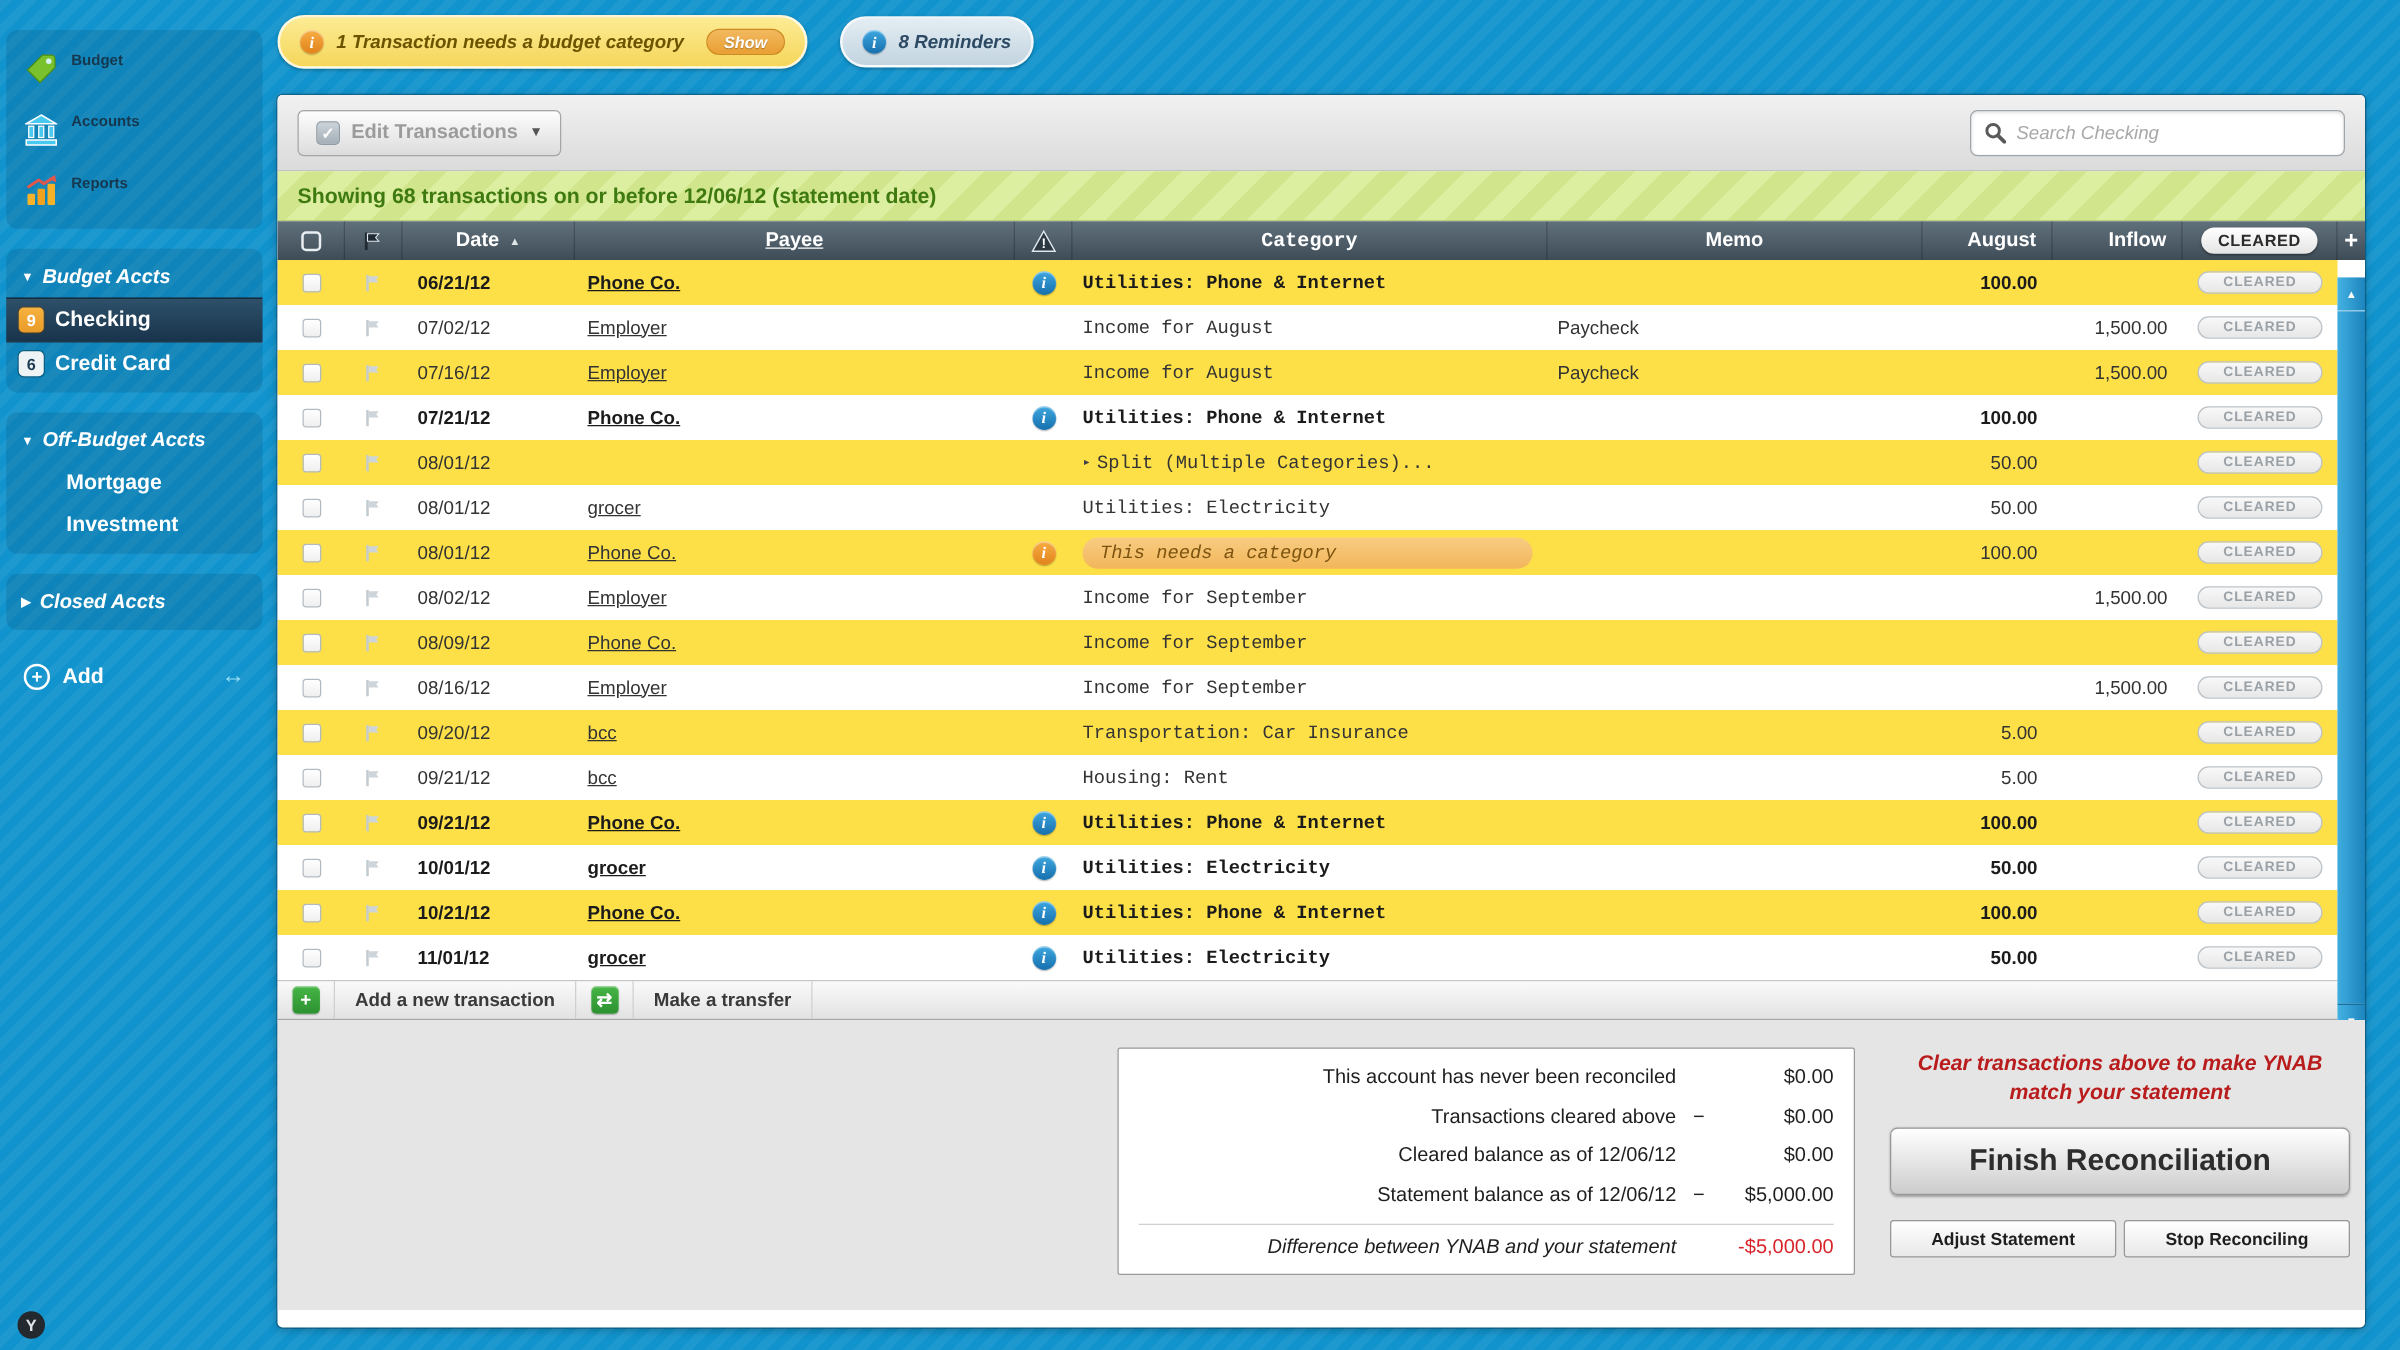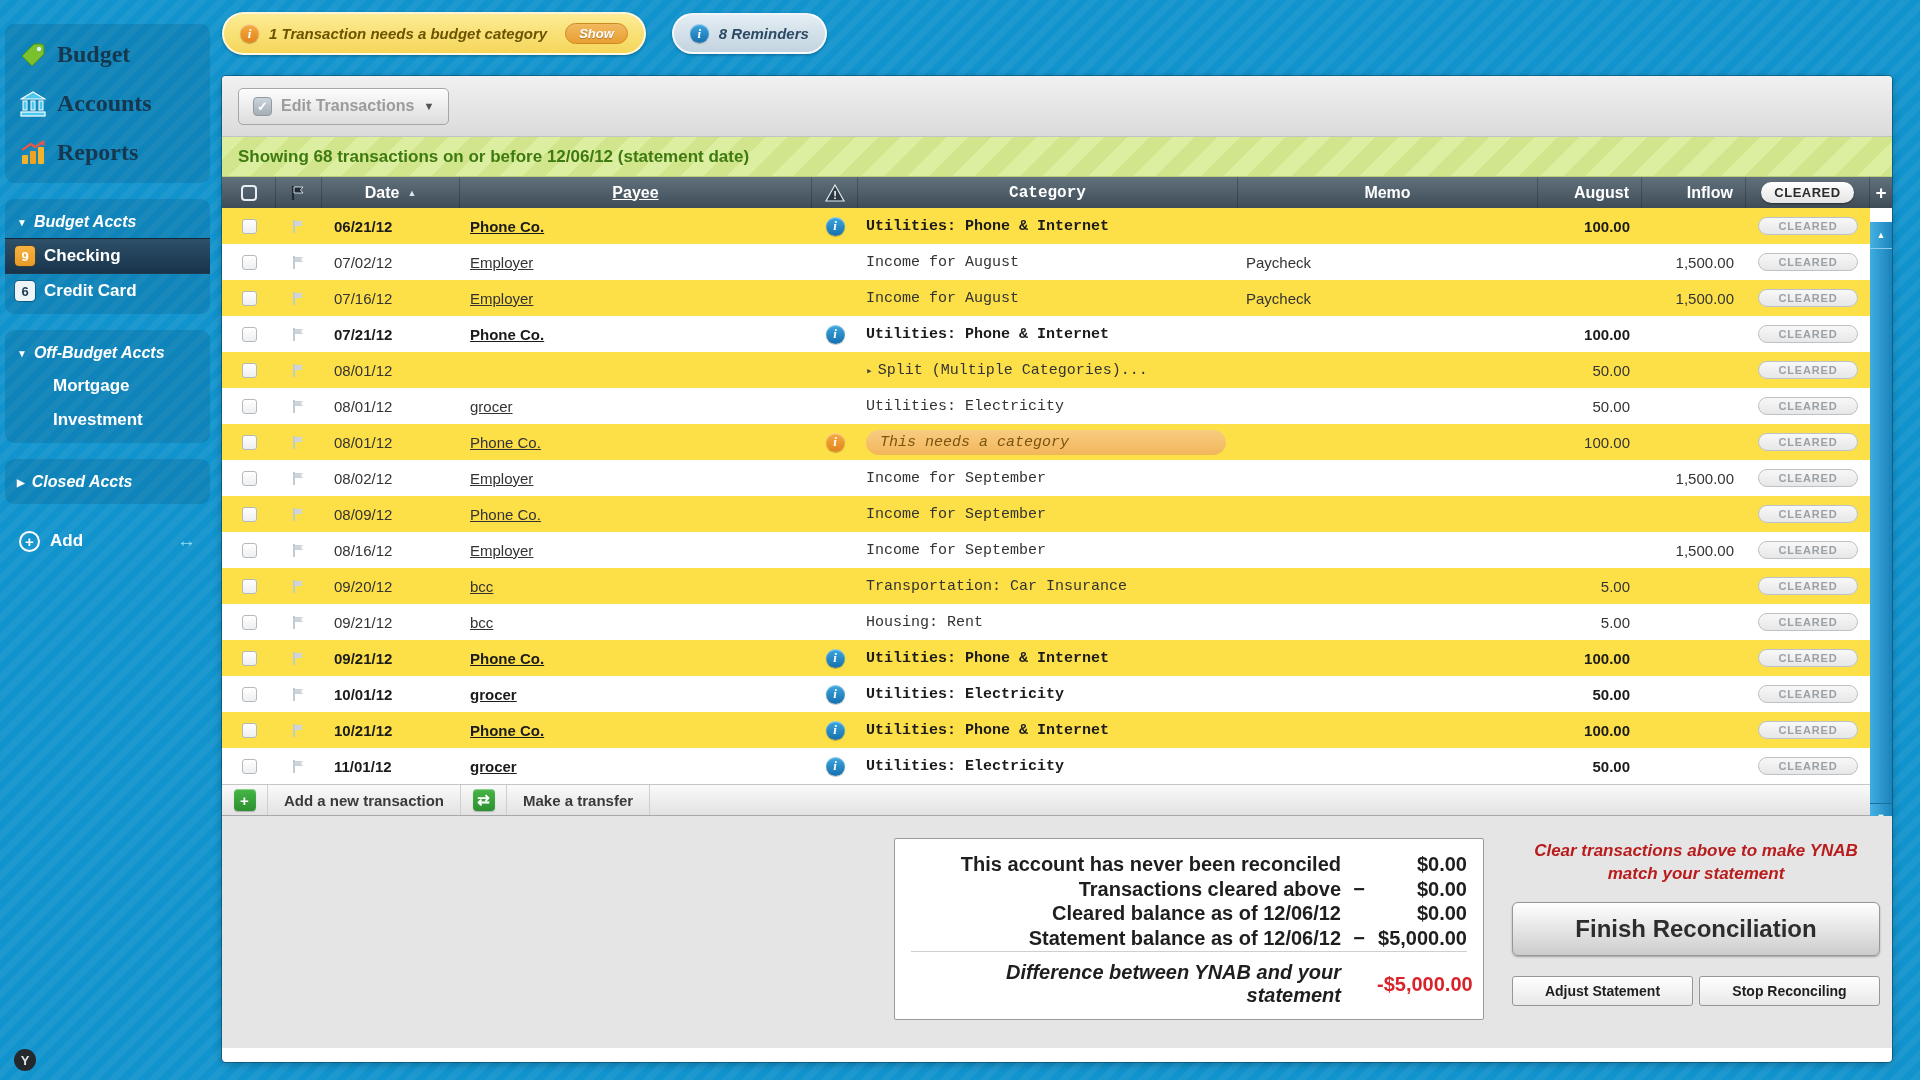--- a/index.html
+++ b/index.html
@@ -8,21 +8,21 @@
 
   .page {
     position: relative; width: 1920px; height: 1080px; overflow: hidden;
     background-color: #1193cd;
     background-image: repeating-linear-gradient(135deg, rgba(255,255,255,.055) 0 7px, rgba(255,255,255,0) 7px 14px);
   }
 
   
   .sidebar { position: absolute; left: 0; top: 0; width: 215px; height: 100%; padding: 24px 5px 0 5px; }
   .sb-panel { background: rgba(0,55,90,.16); border-radius: 9px; margin-bottom: 16px; padding: 6px 0; }
-  .sb-nav-item { display: flex; align-items: flex-end; gap: 11px; padding: 11px 14px; font-size: 24px; font-weight: bold; color: #16374d; cursor: pointer; font-family: Liberation Serif, serif; }
+  .sb-nav-item { display: flex; align-items: flex-start; gap: 11px; padding: 11px 14px; font-size: 12px; font-weight: bold; color: #16374d; cursor: pointer; }
   .sb-ic { width: 27px; height: 27px; display: flex; align-items: center; justify-content: center; }
   .sb-sec-header { color: #fff; font-weight: bold; font-style: italic; font-size: 16px; padding: 8px 10px 7px 12px; display: flex; gap: 7px; align-items: center; cursor: pointer; }
   .tri { font-size: 10px; font-style: normal; }
   .sb-acct { display: flex; align-items: center; gap: 9px; color: #fff; font-weight: bold; font-size: 17px; padding: 7px 10px; cursor: pointer; }
   .sb-acct.selected { background: linear-gradient(#2e5069, #18344c); border-top: 1px solid rgba(0,0,0,.28); border-bottom: 1px solid rgba(0,0,0,.28); }
   .sb-acct.indent { padding-left: 48px; }
   .badge { min-width: 20px; height: 20px; padding: 0 3px; border-radius: 4px; display: flex; align-items: center; justify-content: center; font-size: 13px; font-weight: bold; }
   .badge-orange { background: linear-gradient(#f6b23f, #e99b28); color: #fff; box-shadow: 0 0 0 1px rgba(110,65,0,.4); }
   .badge-white { background: #eef3f6; color: #1c3b52; box-shadow: 0 0 0 1px rgba(0,0,0,.3); }
   .sb-add-row { display: flex; align-items: center; gap: 10px; color: #fff; font-weight: bold; font-size: 17px; padding: 10px 14px; cursor: pointer; }
@@ -88,21 +88,21 @@
   .ab-label { padding: 0 16px; font-weight: bold; font-size: 15px; color: #3a3a3a; }
   .gsq { width: 22px; height: 22px; border-radius: 4px; background: linear-gradient(#46b545, #2c9130); color: #fff; display: flex; align-items: center; justify-content: center; font-weight: bold; font-size: 15px; box-shadow: inset 0 1px 1px rgba(255,255,255,.4), 0 1px 1px rgba(0,0,0,.25); }
 
   .vscroll { position: absolute; right: 0; top: 146px; width: 22px; height: 608px; background: #cfd8de; display: flex; flex-direction: column; }
   .vs-btn { height: 26px; background: linear-gradient(to right, #45b2e3, #1c85bd); color: #fff; font-size: 9px; display: flex; align-items: center; justify-content: center; cursor: pointer; }
   .vs-thumb { flex: 1; background: linear-gradient(to right, #3fade0, #1a82ba); border-top: 1px solid #8fcbe8; border-bottom: 1px solid #16719f; cursor: grab; }
 
   
   .footer { position: relative; height: 232px; background: #e5e5e5; }
   .recon-box { position: absolute; left: 672px; top: 22px; width: 590px; height: 182px; background: #fff; border: 1px solid #9a9a9a; border-radius: 2px; padding: 14px 16px 12px; display: flex; flex-direction: column; justify-content: space-between; }
-  .recon-line { display: flex; align-items: center; font-size: 20px; color: #1e1e1e; font-weight: bold; }
+  .recon-line { display: flex; align-items: center; font-size: 16px; color: #1e1e1e; font-weight: normal; }
   .rl-label { flex: 1; text-align: right; }
   .rl-op { width: 36px; text-align: center; }
   .rl-value { width: 90px; text-align: right; }
   .recon-line.diff { border-top: 1px solid #cfcfcf; padding-top: 9px; }
   .recon-line.diff .rl-label { font-style: italic; }
   .recon-line.diff .rl-value { color: #d8232a; }
   .recon-right { position: absolute; left: 1290px; top: 24px; width: 368px; display: flex; flex-direction: column; }
   .recon-note { text-align: center; font-weight: bold; font-style: italic; font-size: 17px; color: #b91c1c; line-height: 1.35; margin-bottom: 16px; }
   .finish-btn { height: 54px; border: 1px solid #979797; border-radius: 6px; background: linear-gradient(#ffffff, #cccccc); font-weight: bold; font-size: 24px; color: #2d2d2d; cursor: pointer; box-shadow: 0 1px 2px rgba(0,0,0,.3); font-family: inherit; }
   .small-btns { display: flex; gap: 6px; margin-top: 20px; }
@@ -206,20 +206,27 @@
     </div>
   </div>
 
   <main class="main">
 
     <div class="toolbar">
       <div class="edit-btn">
         <span class="eb-check">✓</span>
         <span>Edit Transactions</span>
         <span class="caret">▼</span>
+      </div>
+      <div class="search-box">
+        <svg width="18" height="18" viewBox="0 0 18 18">
+            <circle cx="7.5" cy="7.5" r="5" fill="none" stroke="#5a5a5a" stroke-width="2.4"></circle>
+            <line x1="11.5" y1="11.5" x2="16.5" y2="16.5" stroke="#5a5a5a" stroke-width="3" stroke-linecap="round"></line>
+          </svg>
+        <input type="text" placeholder="Search Checking" style="">
       </div>
     </div>
 
     <div class="banner">Showing 68 transactions on or before 12/06/12 (statement date)</div>
 
     <div class="thead">
       <div class="th w-check">
         <span style="width:16px;height:16px;border:2px solid #e8eef2;border-radius:4px;display:block"></span>
       </div>
       <div class="th w-flag">

